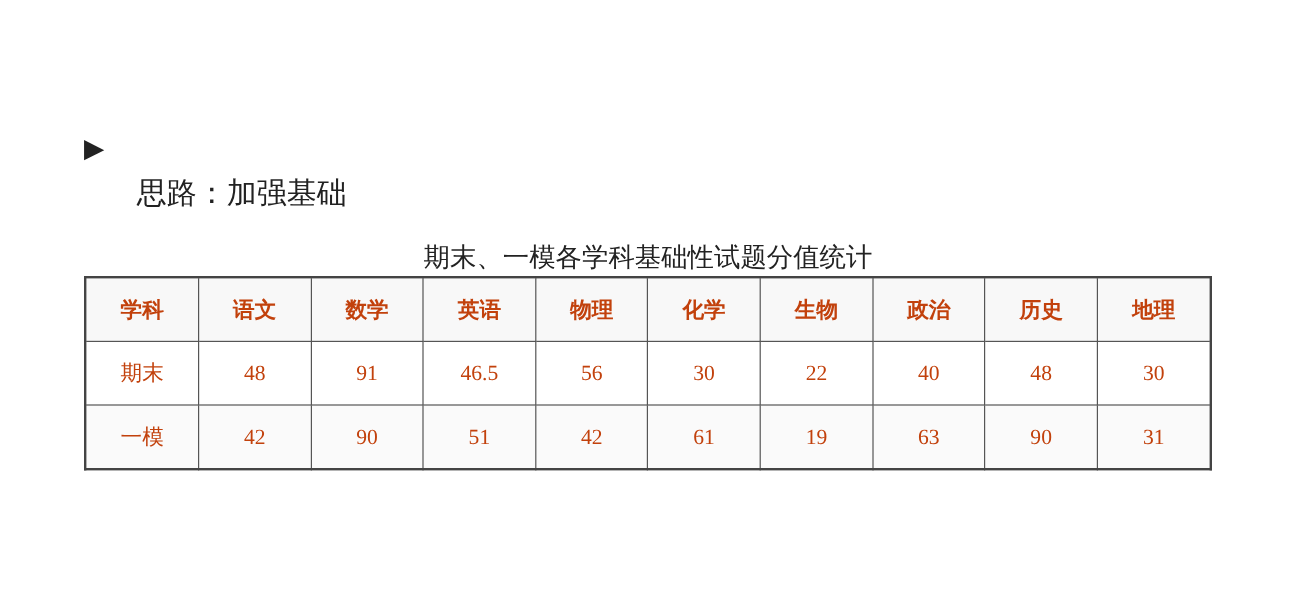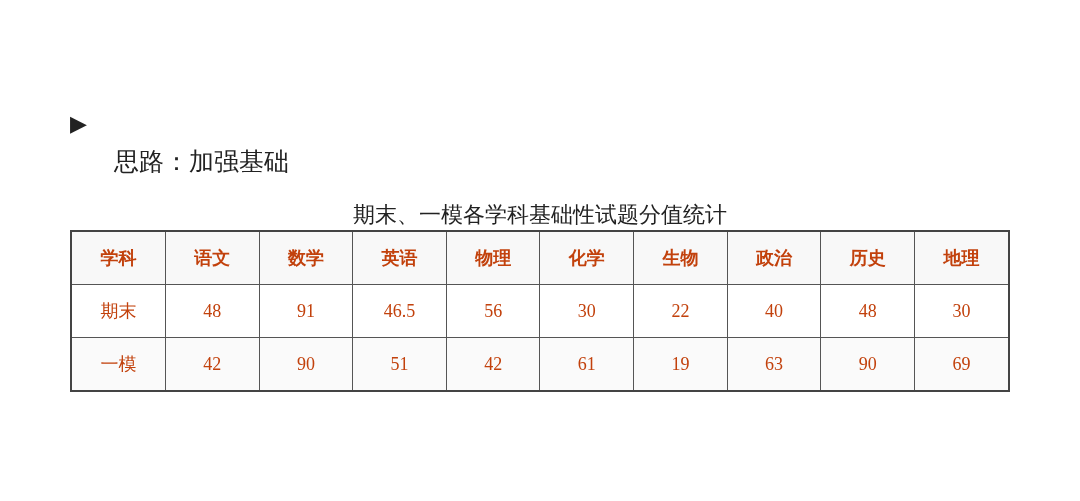--- a/index.html
+++ b/index.html
@@ -128,18 +128,18 @@
         <tr>
           <td>一模</td>
           <td>42</td>
           <td>90</td>
           <td>51</td>
           <td>42</td>
           <td>61</td>
           <td>19</td>
           <td>63</td>
           <td>90</td>
-          <td>69</td>
+          <td>31</td>
         </tr>
       </tbody>
   </table>
 
 </div>
 
 </body></html>

